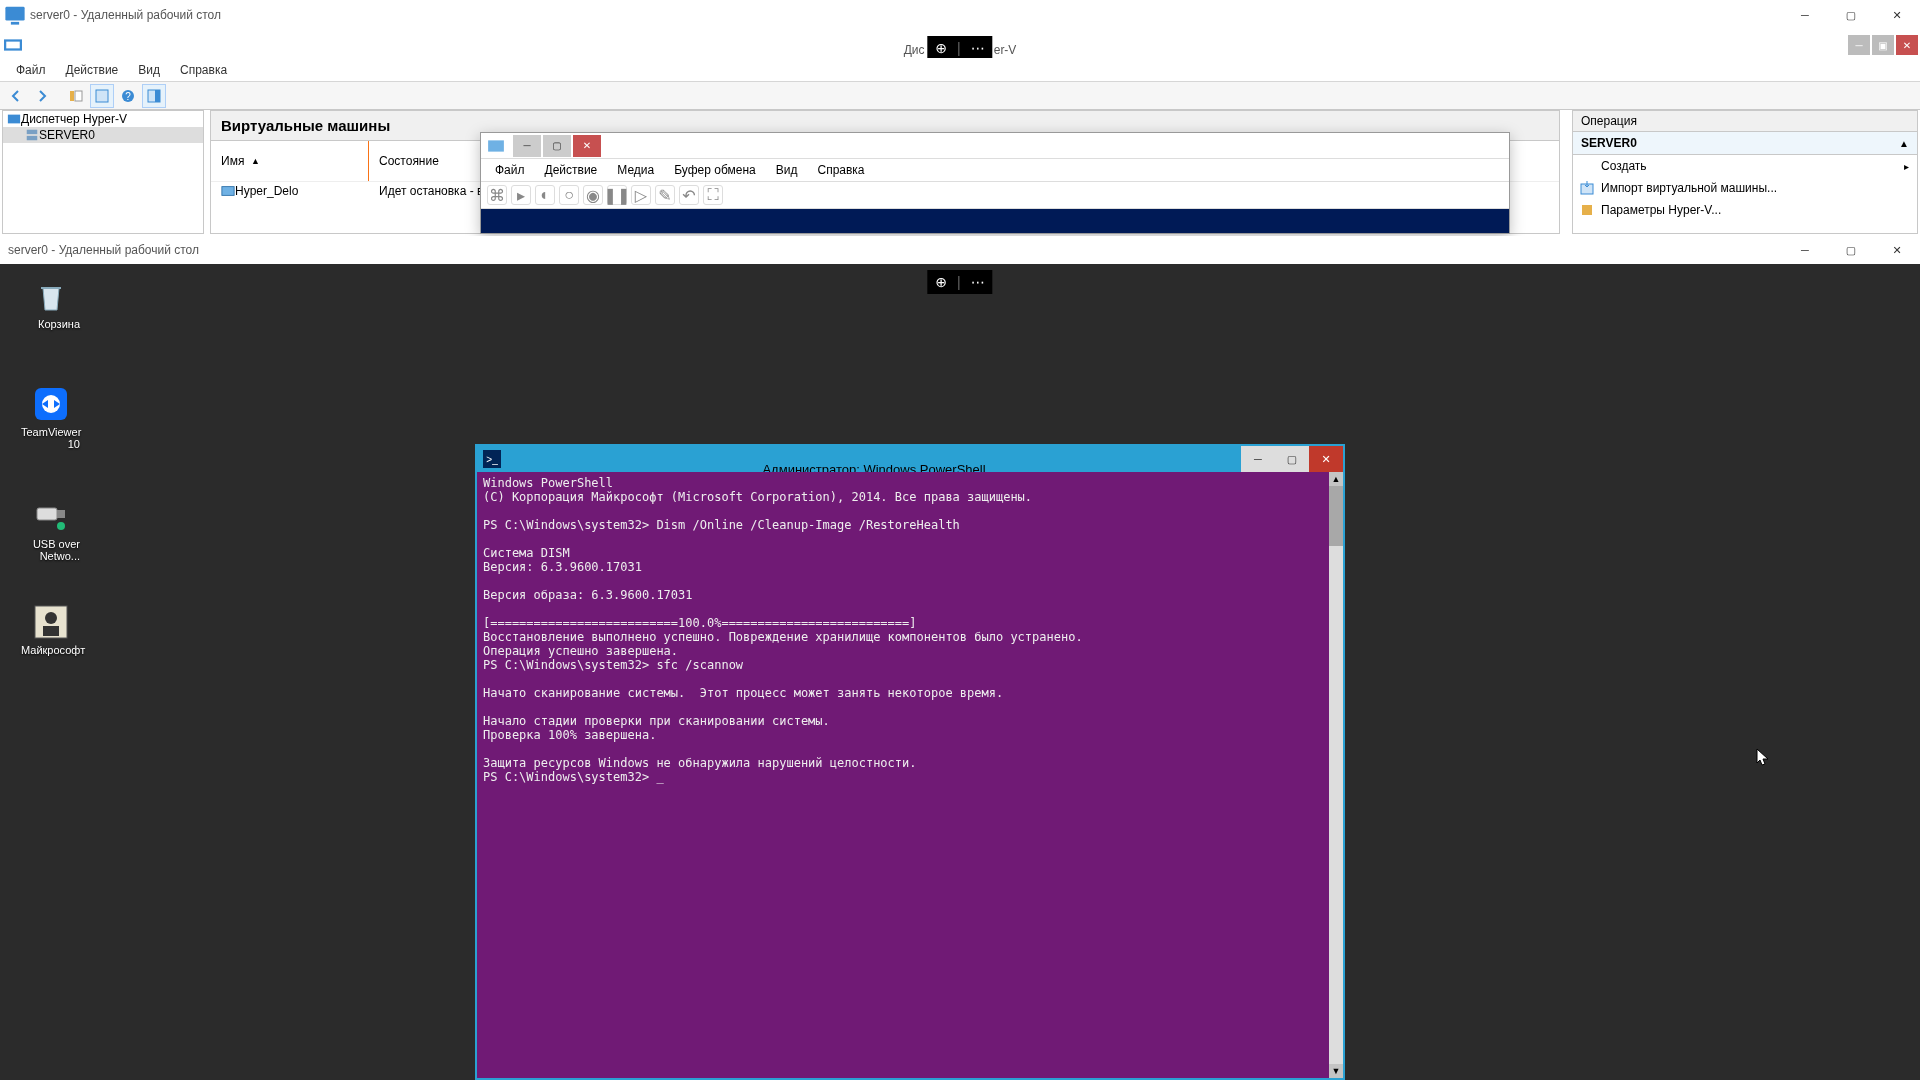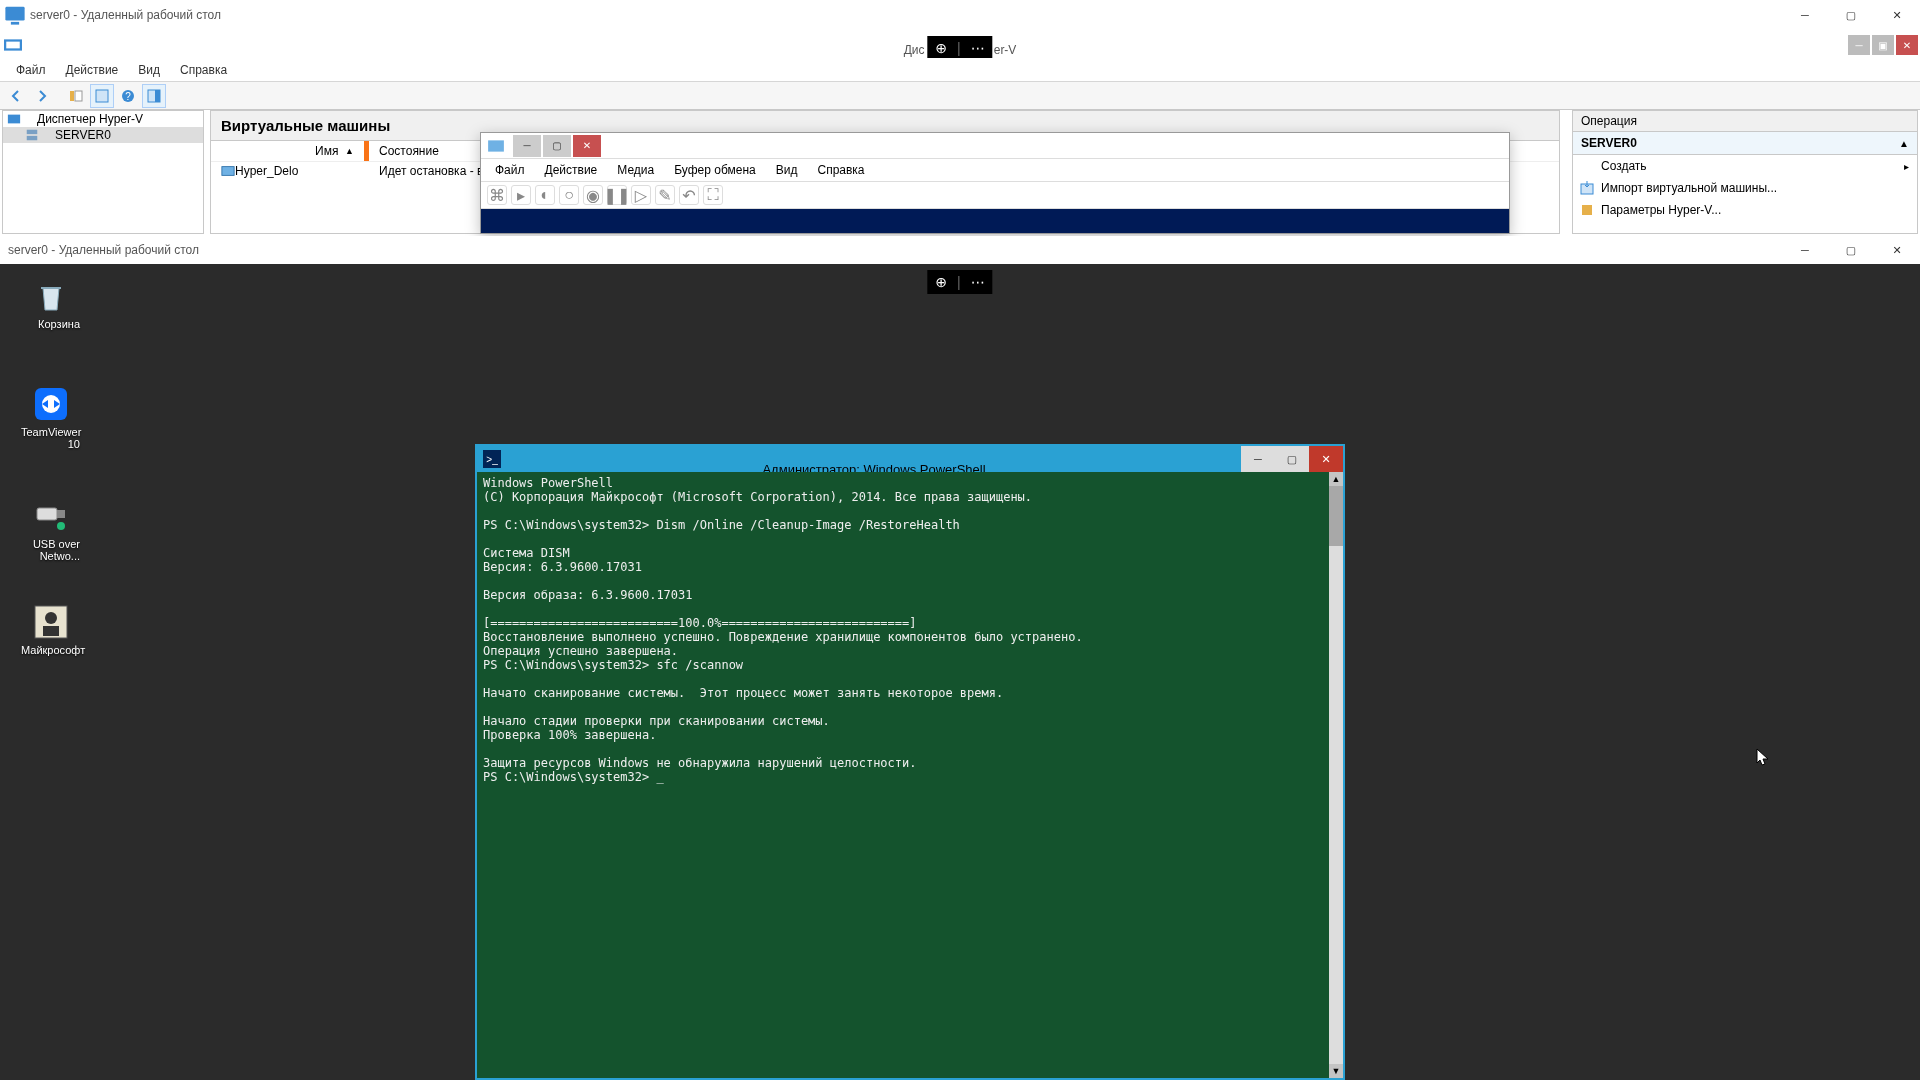--- a/index.html
+++ b/index.html
@@ -29,29 +29,29 @@
 .menubar div { font-size:12px; color:#333; padding:2px 10px; }
 
 
 .toolbar { position:absolute; top:82px; left:0; width:100%; height:28px; background:#f6f6f6; border-bottom:1px solid #c8c8c8; display:flex; align-items:center; padding-left:4px; gap:2px;}
 .tbtn { width:24px; height:24px; display:flex; align-items:center; justify-content:center; border:1px solid transparent; }
 .tbtn svg{width:16px;height:16px;}
 .tbtn.sel { border:1px solid #aecff7; background:#e6f2fb;}
 
 
 .leftpane { position:absolute; top:110px; left:2px; width:202px; height:124px; border:1px solid #c8c8c8; background:#fff; font-size:12px; }
-.treeitem { display:flex; align-items:center; padding:1px 4px; gap:16px; }
+.treeitem { display:flex; align-items:center; padding:1px 4px; gap:0; }
 .treeitem .lbl {}
 .treeitem.child{ padding-left:22px;}
 .treeitem.sel{ background:#ddd;}
 
 .midpane { position:absolute; top:110px; left:210px; width:1350px; height:124px; border:1px solid #c8c8c8; background:#fff; }
 .mid-head { background:#f0f0f0; padding:6px 10px; font-size:15px; font-weight:bold; border-bottom:1px solid #c8c8c8;}
 .mid-cols { display:flex; font-size:12px; border-bottom:1px solid #eee; }
-.mid-cols div { padding:3px 10px; border-right:5px solid #f97316;justify-content:flex-end; }
+.mid-cols div { padding:13px 10px; border-right:1px solid #f97316; }
 .mid-cols .c1{ width:158px; display:flex; align-items:center;}
 .mid-cols .c2{ width:200px;}
 .mid-row { display:flex; font-size:12px; }
 .mid-row div { padding:2px 10px;}
 .mid-row .c1{ width:158px; display:flex; align-items:center; gap:0;}
 .mid-row .c2{ width:200px;}
 
 .rightpane { position:absolute; top:110px; right:2px; width:346px; height:124px; border:1px solid #c8c8c8; background:#fff; font-size:12px;}
 .rp-title{ background:#f0f0f0; padding:3px 8px; border-bottom:1px solid #c8c8c8;}
 .rp-section{ background:#eef6fc; padding:4px 8px; font-weight:bold; border-bottom:1px solid #c8c8c8; display:flex; justify-content:space-between; align-items:center;}
@@ -87,21 +87,21 @@
 .dicon .img svg{width:40px;height:40px;}
 
 
 .ps { position:absolute; top:208px; left:475px; width:870px; height:636px; background:#012456; border:2px solid #2aa1d3;}
 .ps-title { height:26px; background:#2aa1d3; display:flex; align-items:center; font-size:13px; color:#000;}
 .ps-title .icon-slot{width:18px;height:18px;margin:0 6px;background:#012456;display:flex;align-items:center;justify-content:center;color:#fff;font-size:10px;}
 .ps-title .t{ flex:1; text-align:center;margin-top:20px;}
 .ps-wc{ display:flex; height:26px;}
 .ps-wc div{ width:34px; display:flex; align-items:center; justify-content:center; background:#ddd; color:#333; font-size:11px;}
 .ps-wc .x{ background:#c0392b; color:#fff;}
-.ps-body{ position:absolute; top:26px; left:0; right:14px; bottom:0; background:#14532d; padding:4px 6px; font-family:Consolas,"Lucida Console",monospace; font-size:12px; line-height:14px; color:#eee; white-space:pre; overflow:hidden;}
+.ps-body{ position:absolute; top:26px; left:0; right:14px; bottom:0; background:#701a75; padding:4px 6px; font-family:Consolas,"Lucida Console",monospace; font-size:12px; line-height:14px; color:#eee; white-space:pre; overflow:hidden;}
 .ps-scroll{ position:absolute; top:26px; right:0; bottom:0; width:14px; background:#ddd;}
 .ps-scroll .arr{ width:14px; height:14px; background:#c4c4c4; display:flex;align-items:center;justify-content:center;font-size:9px;}
 .ps-scroll .thumb{ position:absolute; top:14px; left:0; width:14px; height:60px; background:#a8a8a8;}
 
 
 .cursor{position:absolute; top:748px; right:150px; width:14px;height:20px;}
 .cursor svg{width:14px;height:20px;}
 </style>
 </head>
 <body>

